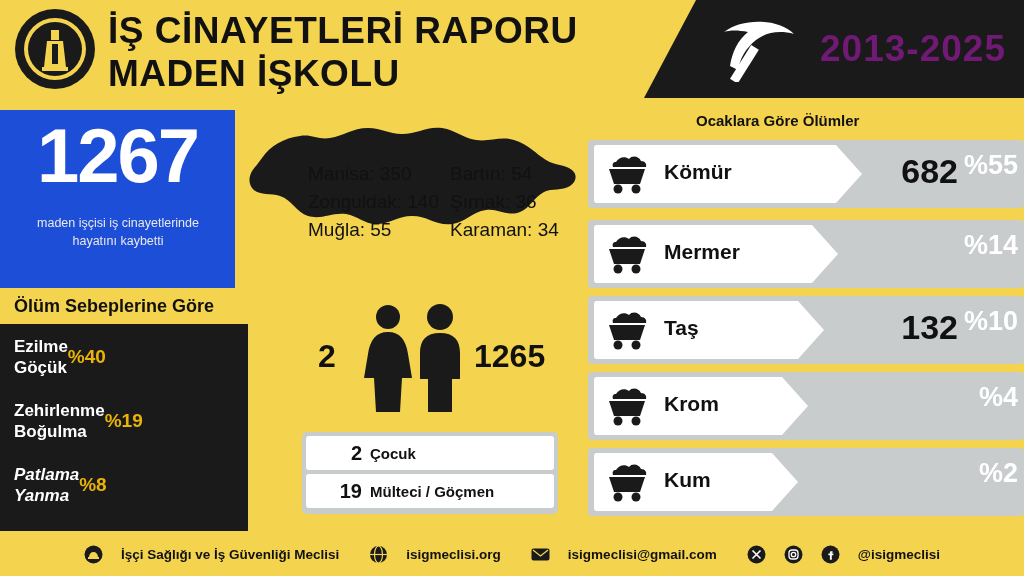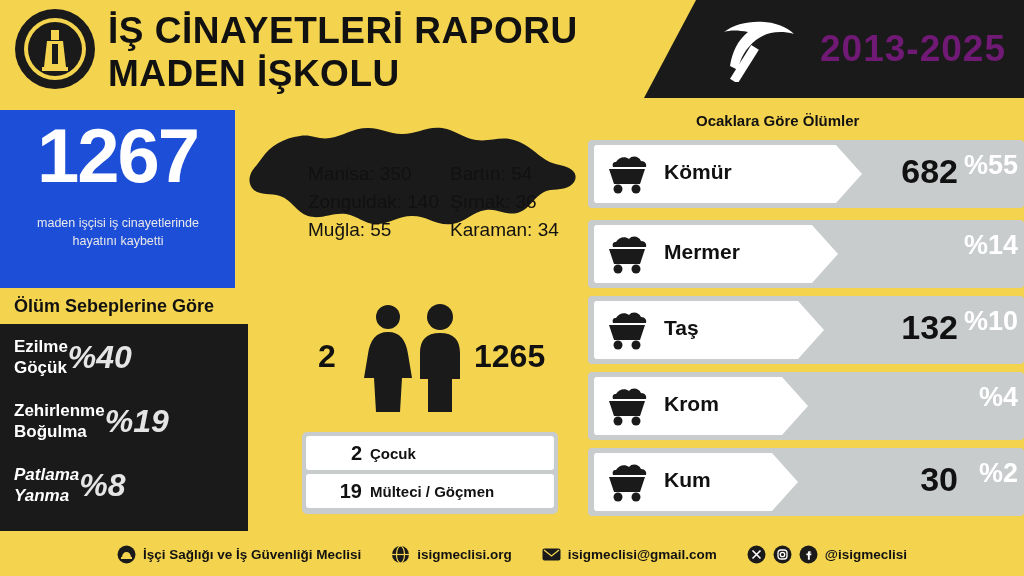--- a/index.html
+++ b/index.html
@@ -49,21 +49,21 @@
   .causes-head{
     position:absolute;left:0;top:0;width:276px;height:36px;background:#f4d44f;
     display:flex;align-items:center;
   }
   .causes-head span{font-size:18px;font-weight:bold;color:#111;padding-left:14px;}
   .cause-row{
     position:absolute;left:14px;width:248px;display:flex;align-items:center;
     justify-content:flex-start;
   }
   .cause-label{font-size:17px;font-weight:bold;color:#fff;line-height:1.25;}
-  .cause-val{font-size:32px;font-weight:bold;color:#e5e5e5;font-style:italic;}
+  .cause-val{font-size:19px;font-weight:bold;color:#eab308;}
   .cause-row.r1{top:48px;}
   .cause-row.r2{top:112px;}
   .cause-row.r3{top:176px;}
 
   
   .map{position:absolute;left:246px;top:112px;width:330px;height:130px;}
   .citylist{position:absolute;left:308px;top:148px;width:270px;color:#111;}
   .citycol{position:absolute;top:12px;font-size:19px;font-weight:normal;line-height:28px;}
   .citycol.c1{left:0;}
   .citycol.c2{left:142px;}
@@ -108,21 +108,21 @@
   .mrow.row1{top:116px;}
   .mrow.row2{top:192px;}
   .mrow.row3{top:268px;}
   .mrow.row4{top:344px;}
 
   
   .footer{
     position:absolute;left:0;bottom:0;width:1024px;height:44px;background:#f4d44f;
     display:flex;align-items:center;justify-content:center;gap:10px;
   }
-  .f-item{display:flex;align-items:center;gap:7px;font-size:13.5px;font-weight:bold;color:#111;}
+  .f-item{display:flex;align-items:center;gap:18px;font-size:13.5px;font-weight:bold;color:#111;}
   .f-ico{width:19px;height:19px;display:inline-block;}
   .f-sep{width:10px;}
 </style>
 </head>
 <body>
 
 <div class="page">
 
   <div class="header">
     <div class="header-dark"></div>
@@ -302,21 +302,20 @@
       <div class="arrow" style="width:204px;"></div>
       <div class="cart">
         <svg viewBox="0 0 46 40" width="46" height="40">
           <path fill="#1a1a1a" d="M12 8c3-5 9-6 13-3 3-4 10-3 12 2 4 0 6 3 5 6H9c-1-3 0-5 3-5z"></path>
           <path fill="#1a1a1a" d="M5 15h36l-5 15H10z"></path>
           <circle cx="14" cy="35" r="4.5" fill="#1a1a1a"></circle>
           <circle cx="32" cy="35" r="4.5" fill="#1a1a1a"></circle>
         </svg>
       </div>
       <div class="mname">Kum</div>
-      <div class="mnum" style="left:250px;width:120px;">30</div>
       <div class="mpct" style="left:362px;width:68px;">%2</div>
     </div>
   </div>
 
   <div class="footer">
     <div class="f-item">
       <span class="f-ico">
         <svg viewBox="0 0 19 19" width="19" height="19">
           <circle cx="9.5" cy="9.5" r="9" fill="#1a1a1a"></circle>
           <path d="M5 12c0-3 2-5 4.5-5S14 9 14 12z" fill="#f4d44f"></path>

